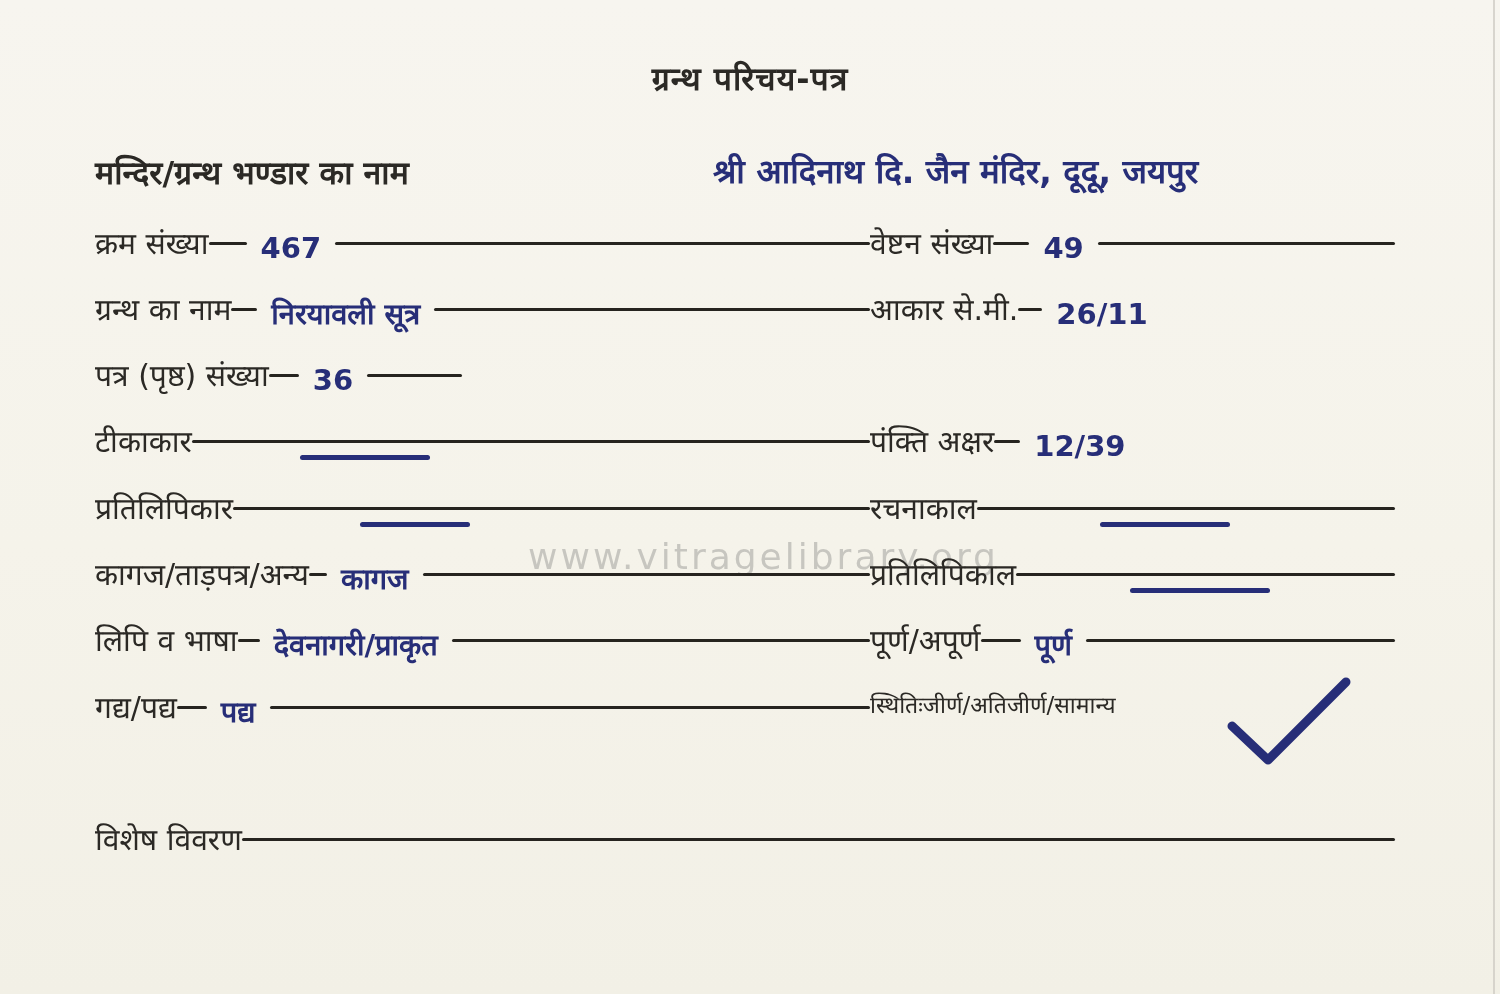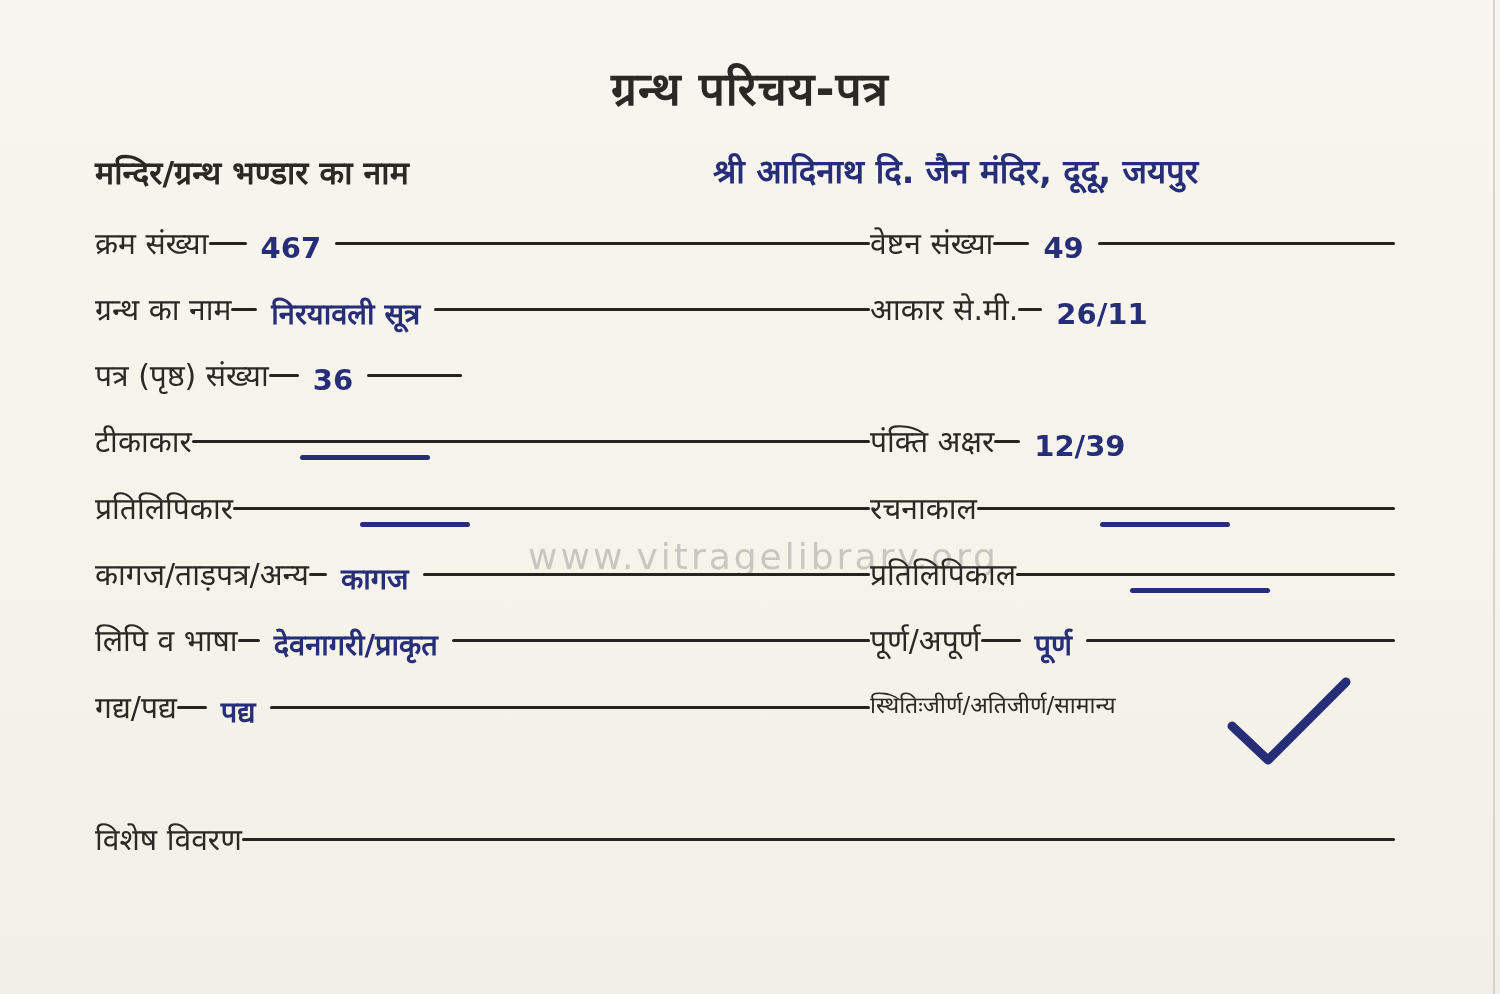--- a/index.html
+++ b/index.html
@@ -5,21 +5,21 @@
   html,body { margin:0; padding:0; }
   .page {
     position:relative; width:1500px; height:994px; overflow:hidden;
     background:linear-gradient(180deg,#f7f5ef 0%, #f5f3ea 55%, #f2f0e6 100%);
     font-family:"DejaVu Sans", sans-serif;
   }
   .edge-right { position:absolute; right:5px; top:0; bottom:0; width:2px; background:#cfcdc5; opacity:.8; }
 
   .title {
     position:absolute; top:56px; left:0; right:0; text-align:center;
-    font-size:46px; font-weight:bold; color:#2b2925; letter-spacing:1px; z-index:2;
+    font-size:32px; font-weight:bold; color:#2b2925; letter-spacing:1px; z-index:2;
   }
 
   .hdr-label { position:absolute; left:95px; top:150px; font-size:32px; font-weight:bold; color:#2b2925; z-index:2; white-space:nowrap;text-align:right; }
   .hdr-value { position:absolute; left:713px; top:148px; font-size:33px; font-weight:bold; color:#272e78; z-index:2; white-space:nowrap; }
 
   .row { position:absolute; left:95px; width:1300px; height:50px; display:flex; z-index:2; }
   .half-l { width:775px; display:flex; position:relative; }
   .half-r { flex:1; display:flex; position:relative; }
   .row-full .half-l { width:100%; }
 

